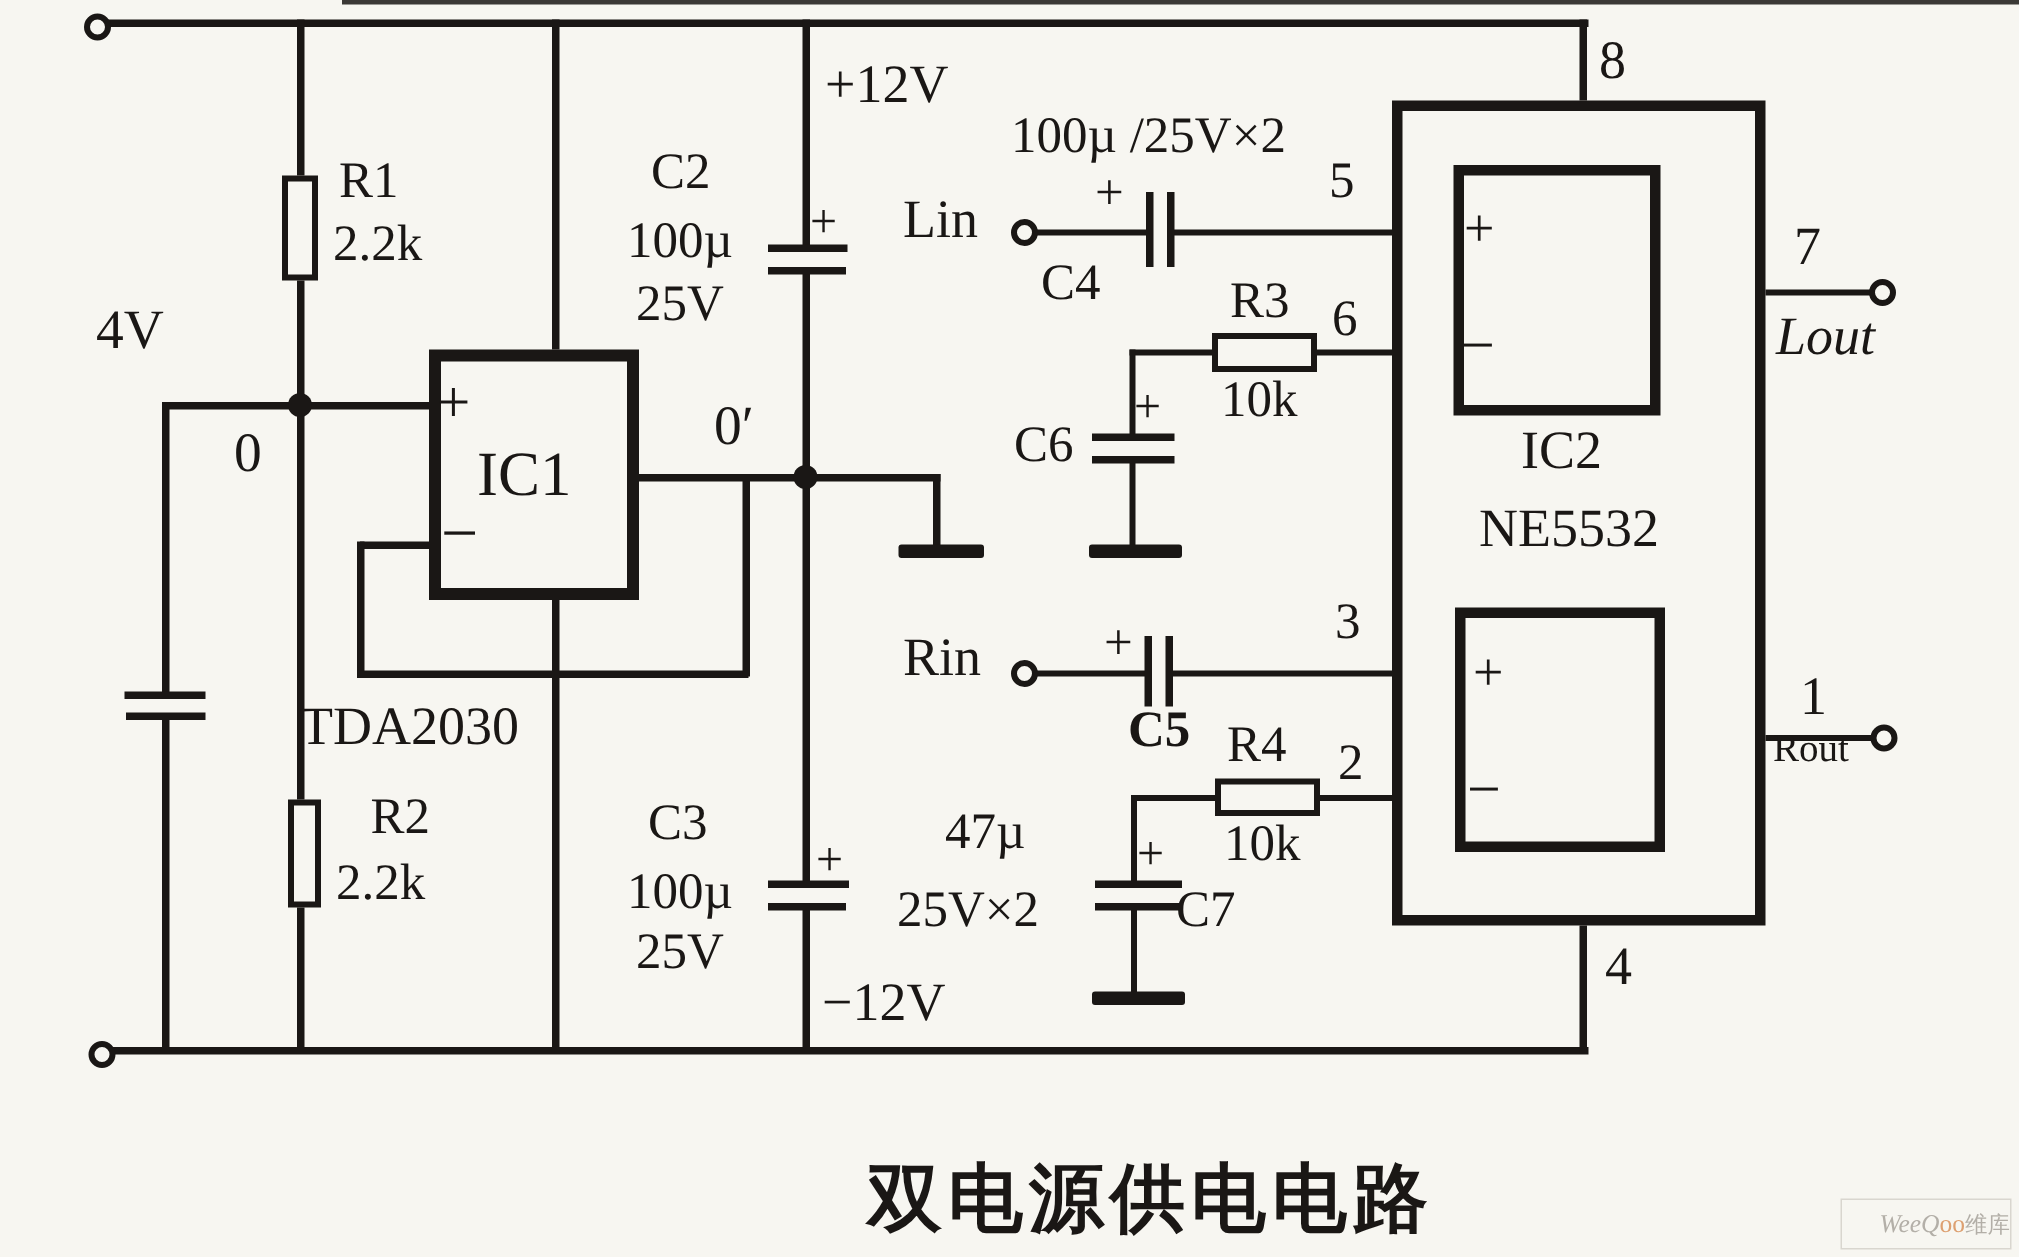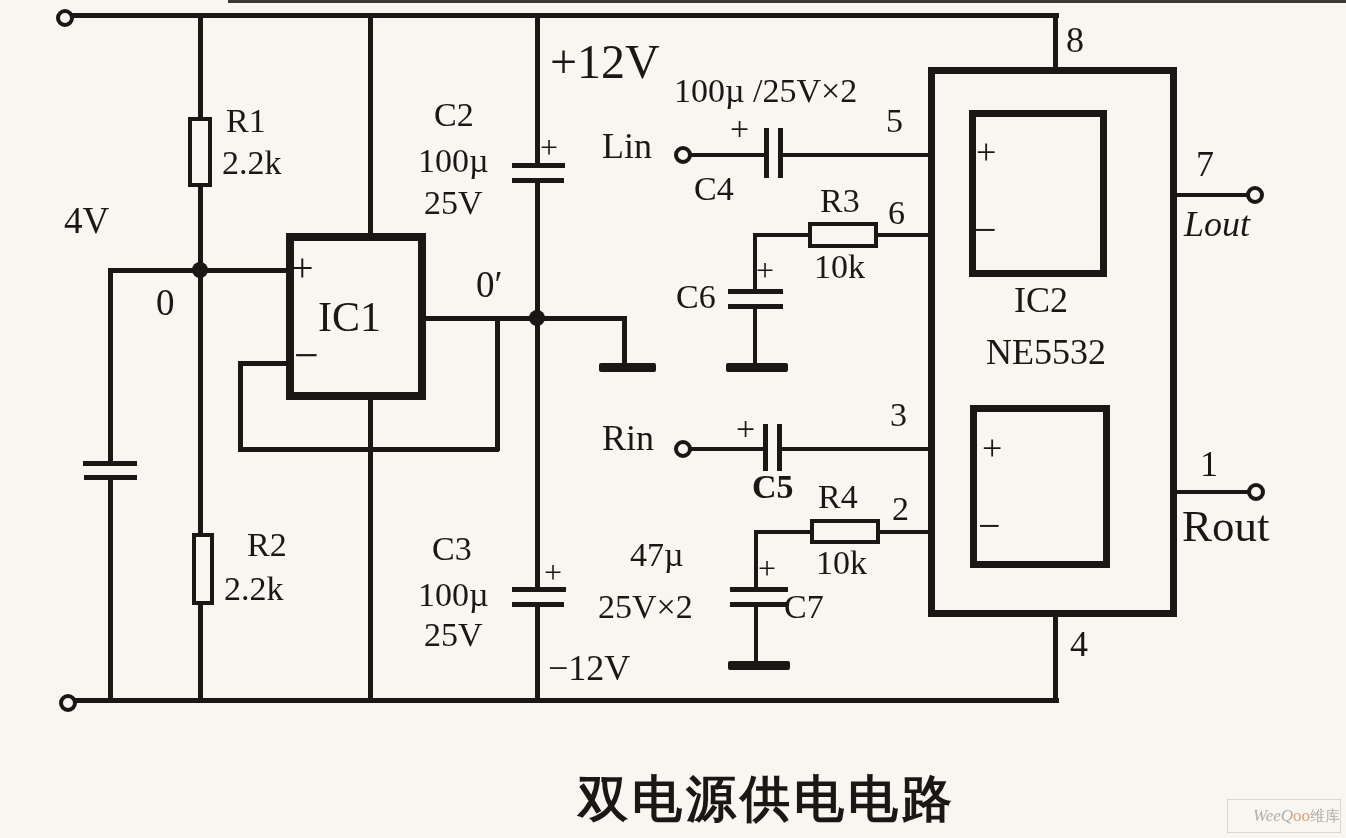--- a/index.html
+++ b/index.html
@@ -111,25 +111,26 @@
   <div class="dot" style="left:529px;top:310px;"></div>
 
   <span class="lbl" style="left:64px;top:202px;font-size:37px;">4V</span>
   <span class="lbl" style="left:226px;top:104px;">R1</span>
   <span class="lbl" style="left:222px;top:146px;">2.2k</span>
   <span class="lbl" style="left:156px;top:284px;font-size:37px;">0</span>
   <span class="lbl" style="left:434px;top:98px;">C2</span>
   <span class="lbl" style="left:418px;top:144px;">100µ</span>
   <span class="lbl" style="left:424px;top:186px;">25V</span>
   <span class="sign" style="left:540px;top:131px;font-size:32px;font-weight:normal;">+</span>
-  <span class="lbl" style="left:550px;top:38px;font-size:48px;">+12V</span>
+  <span class="lbl" style="left:550px;top:38px;font-size:36px;">+12V</span>
   <span class="lbl" style="left:318px;top:296px;font-size:42px;">IC1</span>
   <span class="sign" style="left:291px;top:248px;font-size:40px;font-weight:normal;">+</span>
   <span class="sign" style="left:294px;top:334px;font-size:44px;font-weight:normal;">−</span>
   <span class="lbl" style="left:476px;top:266px;font-size:37px;">0′</span>
+  <span class="lbl" style="left:200px;top:466px;font-size:36px;">TDA2030</span>
   <span class="lbl" style="left:228px;top:528px;margin-left:19px;">R2</span>
   <span class="lbl" style="left:224px;top:572px;">2.2k</span>
   <span class="lbl" style="left:432px;top:532px;">C3</span>
   <span class="lbl" style="left:418px;top:578px;">100µ</span>
   <span class="lbl" style="left:424px;top:618px;">25V</span>
   <span class="sign" style="left:544px;top:556px;font-size:32px;font-weight:normal;">+</span>
   <span class="lbl" style="left:548px;top:650px;font-size:36px;">−12V</span>
   <span class="lbl" style="left:674px;top:74px;">100µ /25V×2</span>
   <span class="lbl" style="left:602px;top:128px;font-size:36px;">Lin</span>
   <span class="sign" style="left:730px;top:112px;font-size:34px;font-weight:normal;">+</span>
@@ -154,21 +155,21 @@
   <span class="lbl" style="left:818px;top:480px;">R4</span>
   <span class="lbl" style="left:892px;top:492px;">2</span>
   <span class="lbl" style="left:816px;top:546px;">10k</span>
   <span class="lbl" style="left:630px;top:538px;">47µ</span>
   <span class="lbl" style="left:598px;top:590px;">25V×2</span>
   <span class="sign" style="left:758px;top:552px;font-size:32px;font-weight:normal;">+</span>
   <span class="lbl" style="left:784px;top:590px;">C7</span>
   <span class="sign" style="left:982px;top:430px;font-size:36px;font-weight:normal;">+</span>
   <span class="sign" style="left:978px;top:506px;font-size:40px;font-weight:normal;">−</span>
   <span class="lbl" style="left:1200px;top:446px;font-size:36px;">1</span>
-  <span class="lbl" style="left:1182px;top:504px;font-size:45px;">Rout</span>
+  <span class="lbl" style="left:1182px;top:486px;font-size:26px;">Rout</span>
   <span class="lbl" style="left:1070px;top:626px;font-size:36px;">4</span>
 
   <span class="title" style="left:578px;top:766px;">双电源供电电路</span>
 
   <div class="wm">
     <span>WeeQ</span>
       <span class="accent">oo</span>
       <span class="cjk">维库</span>
   </div>
 

